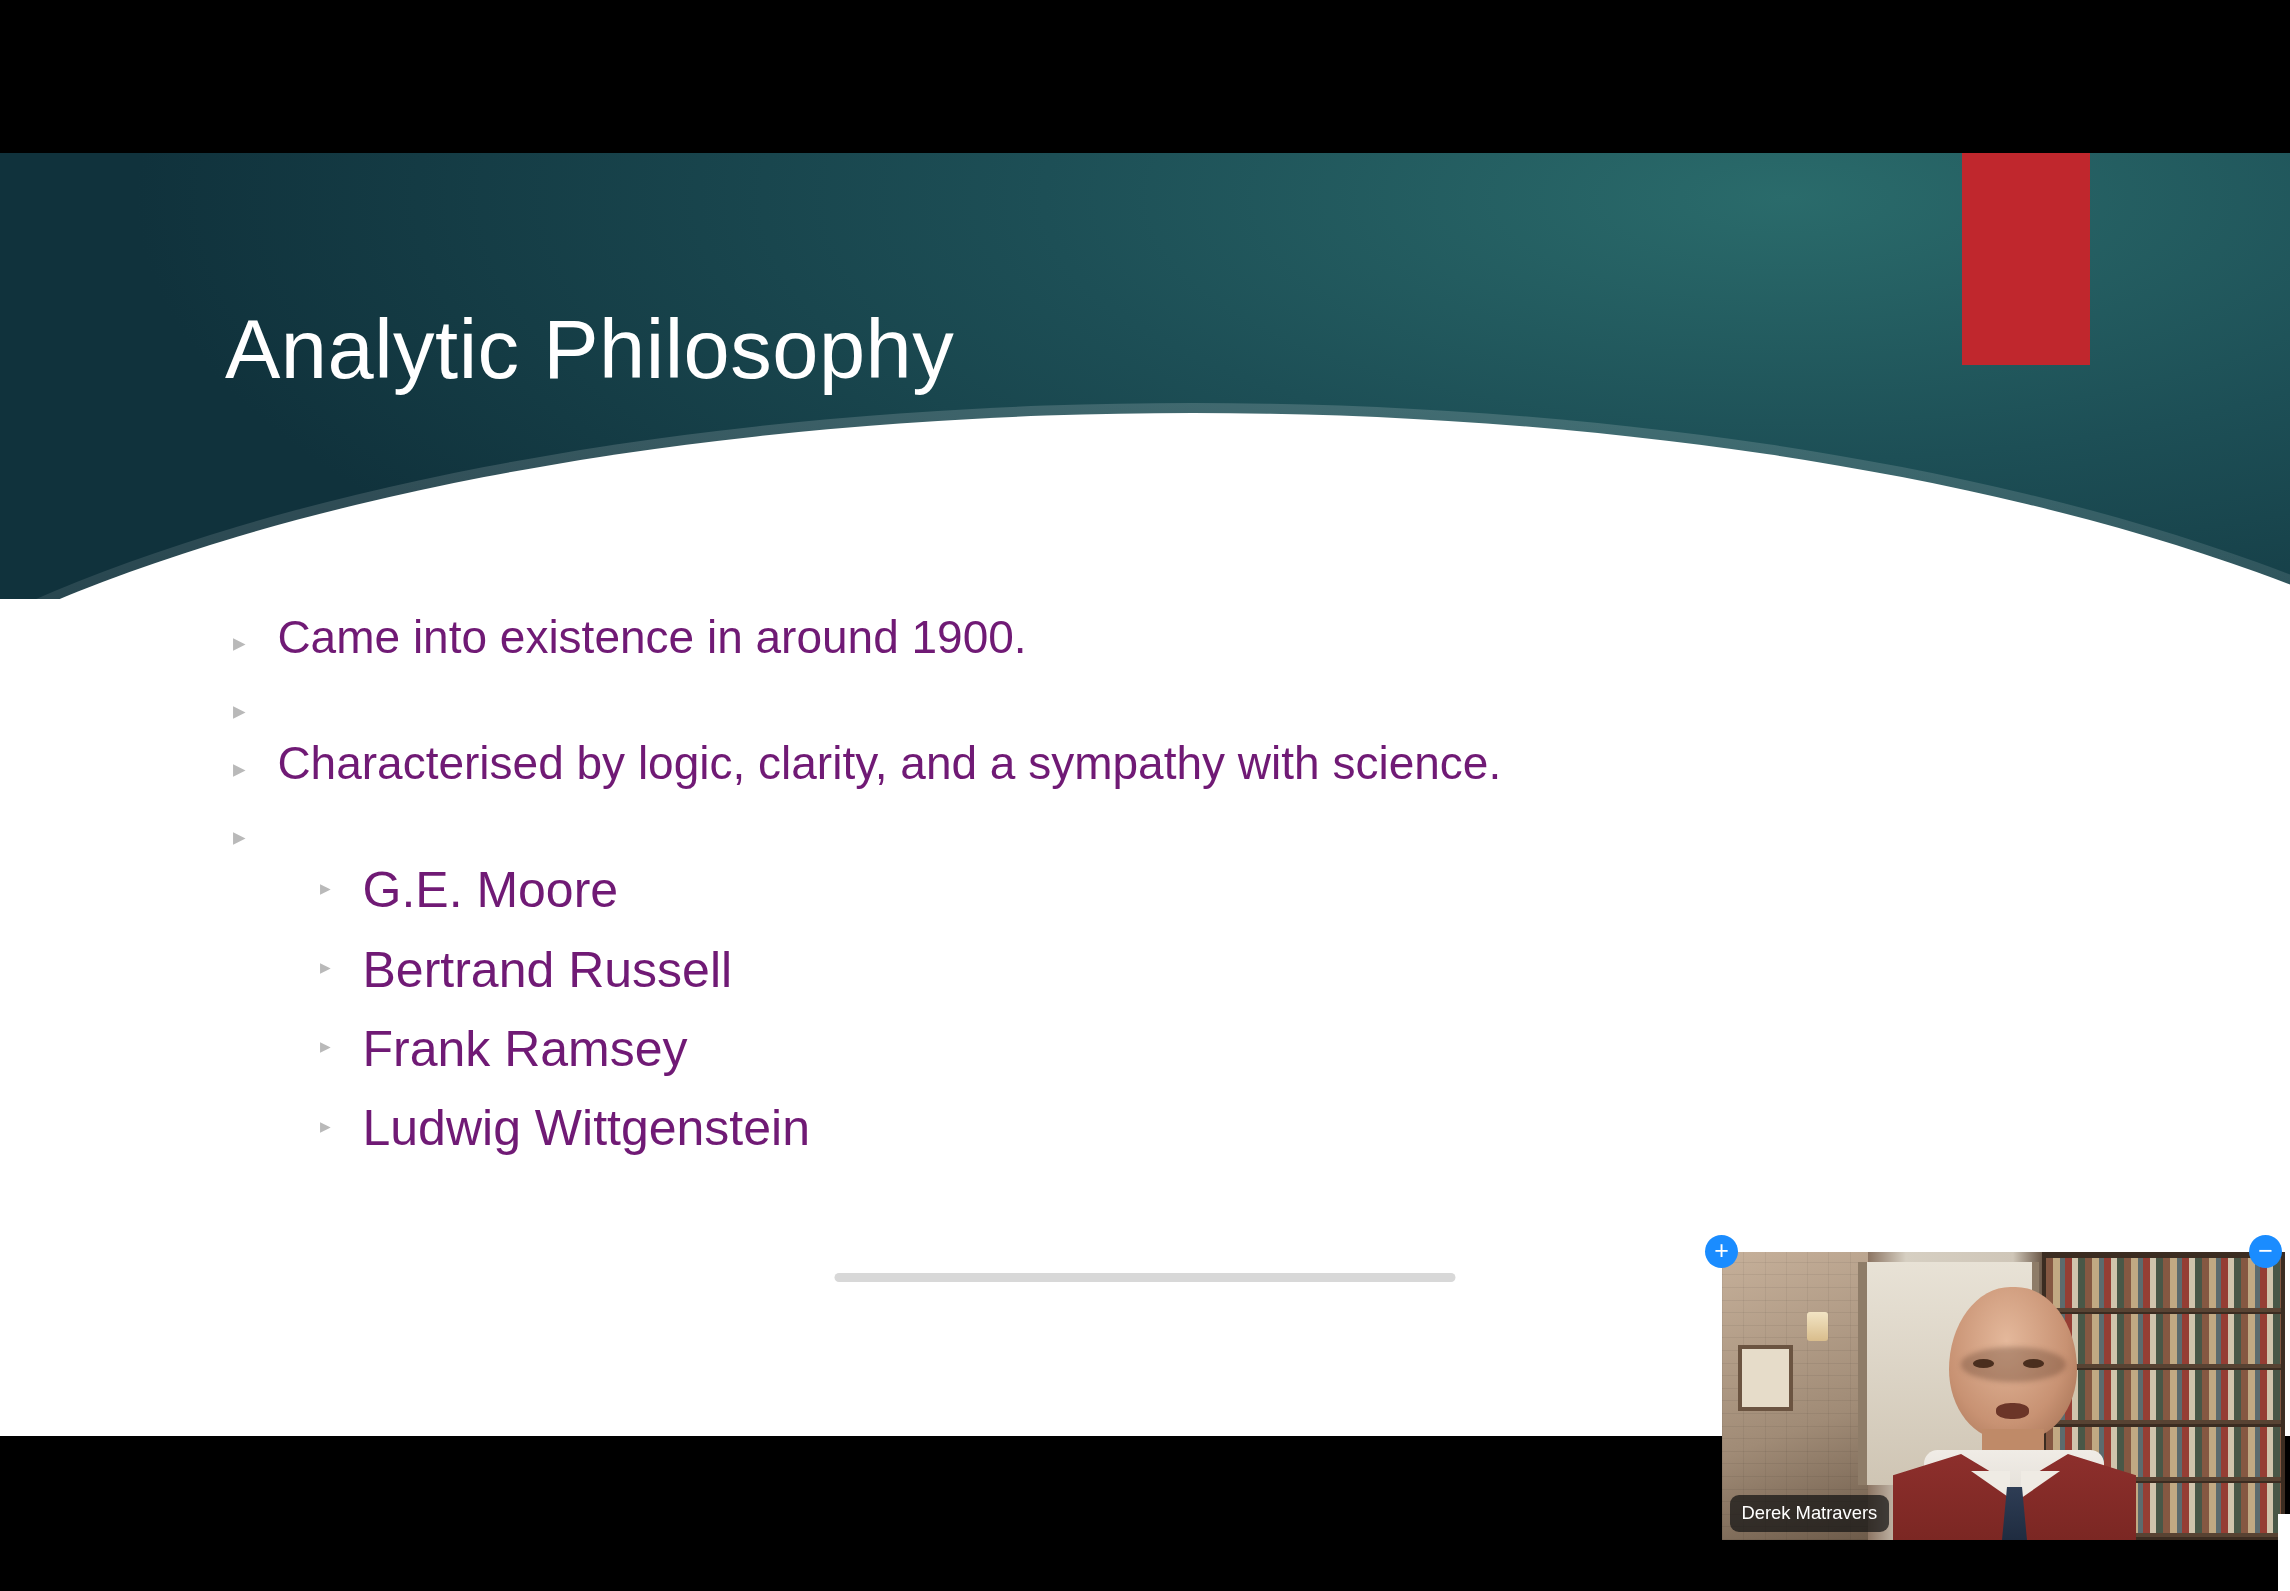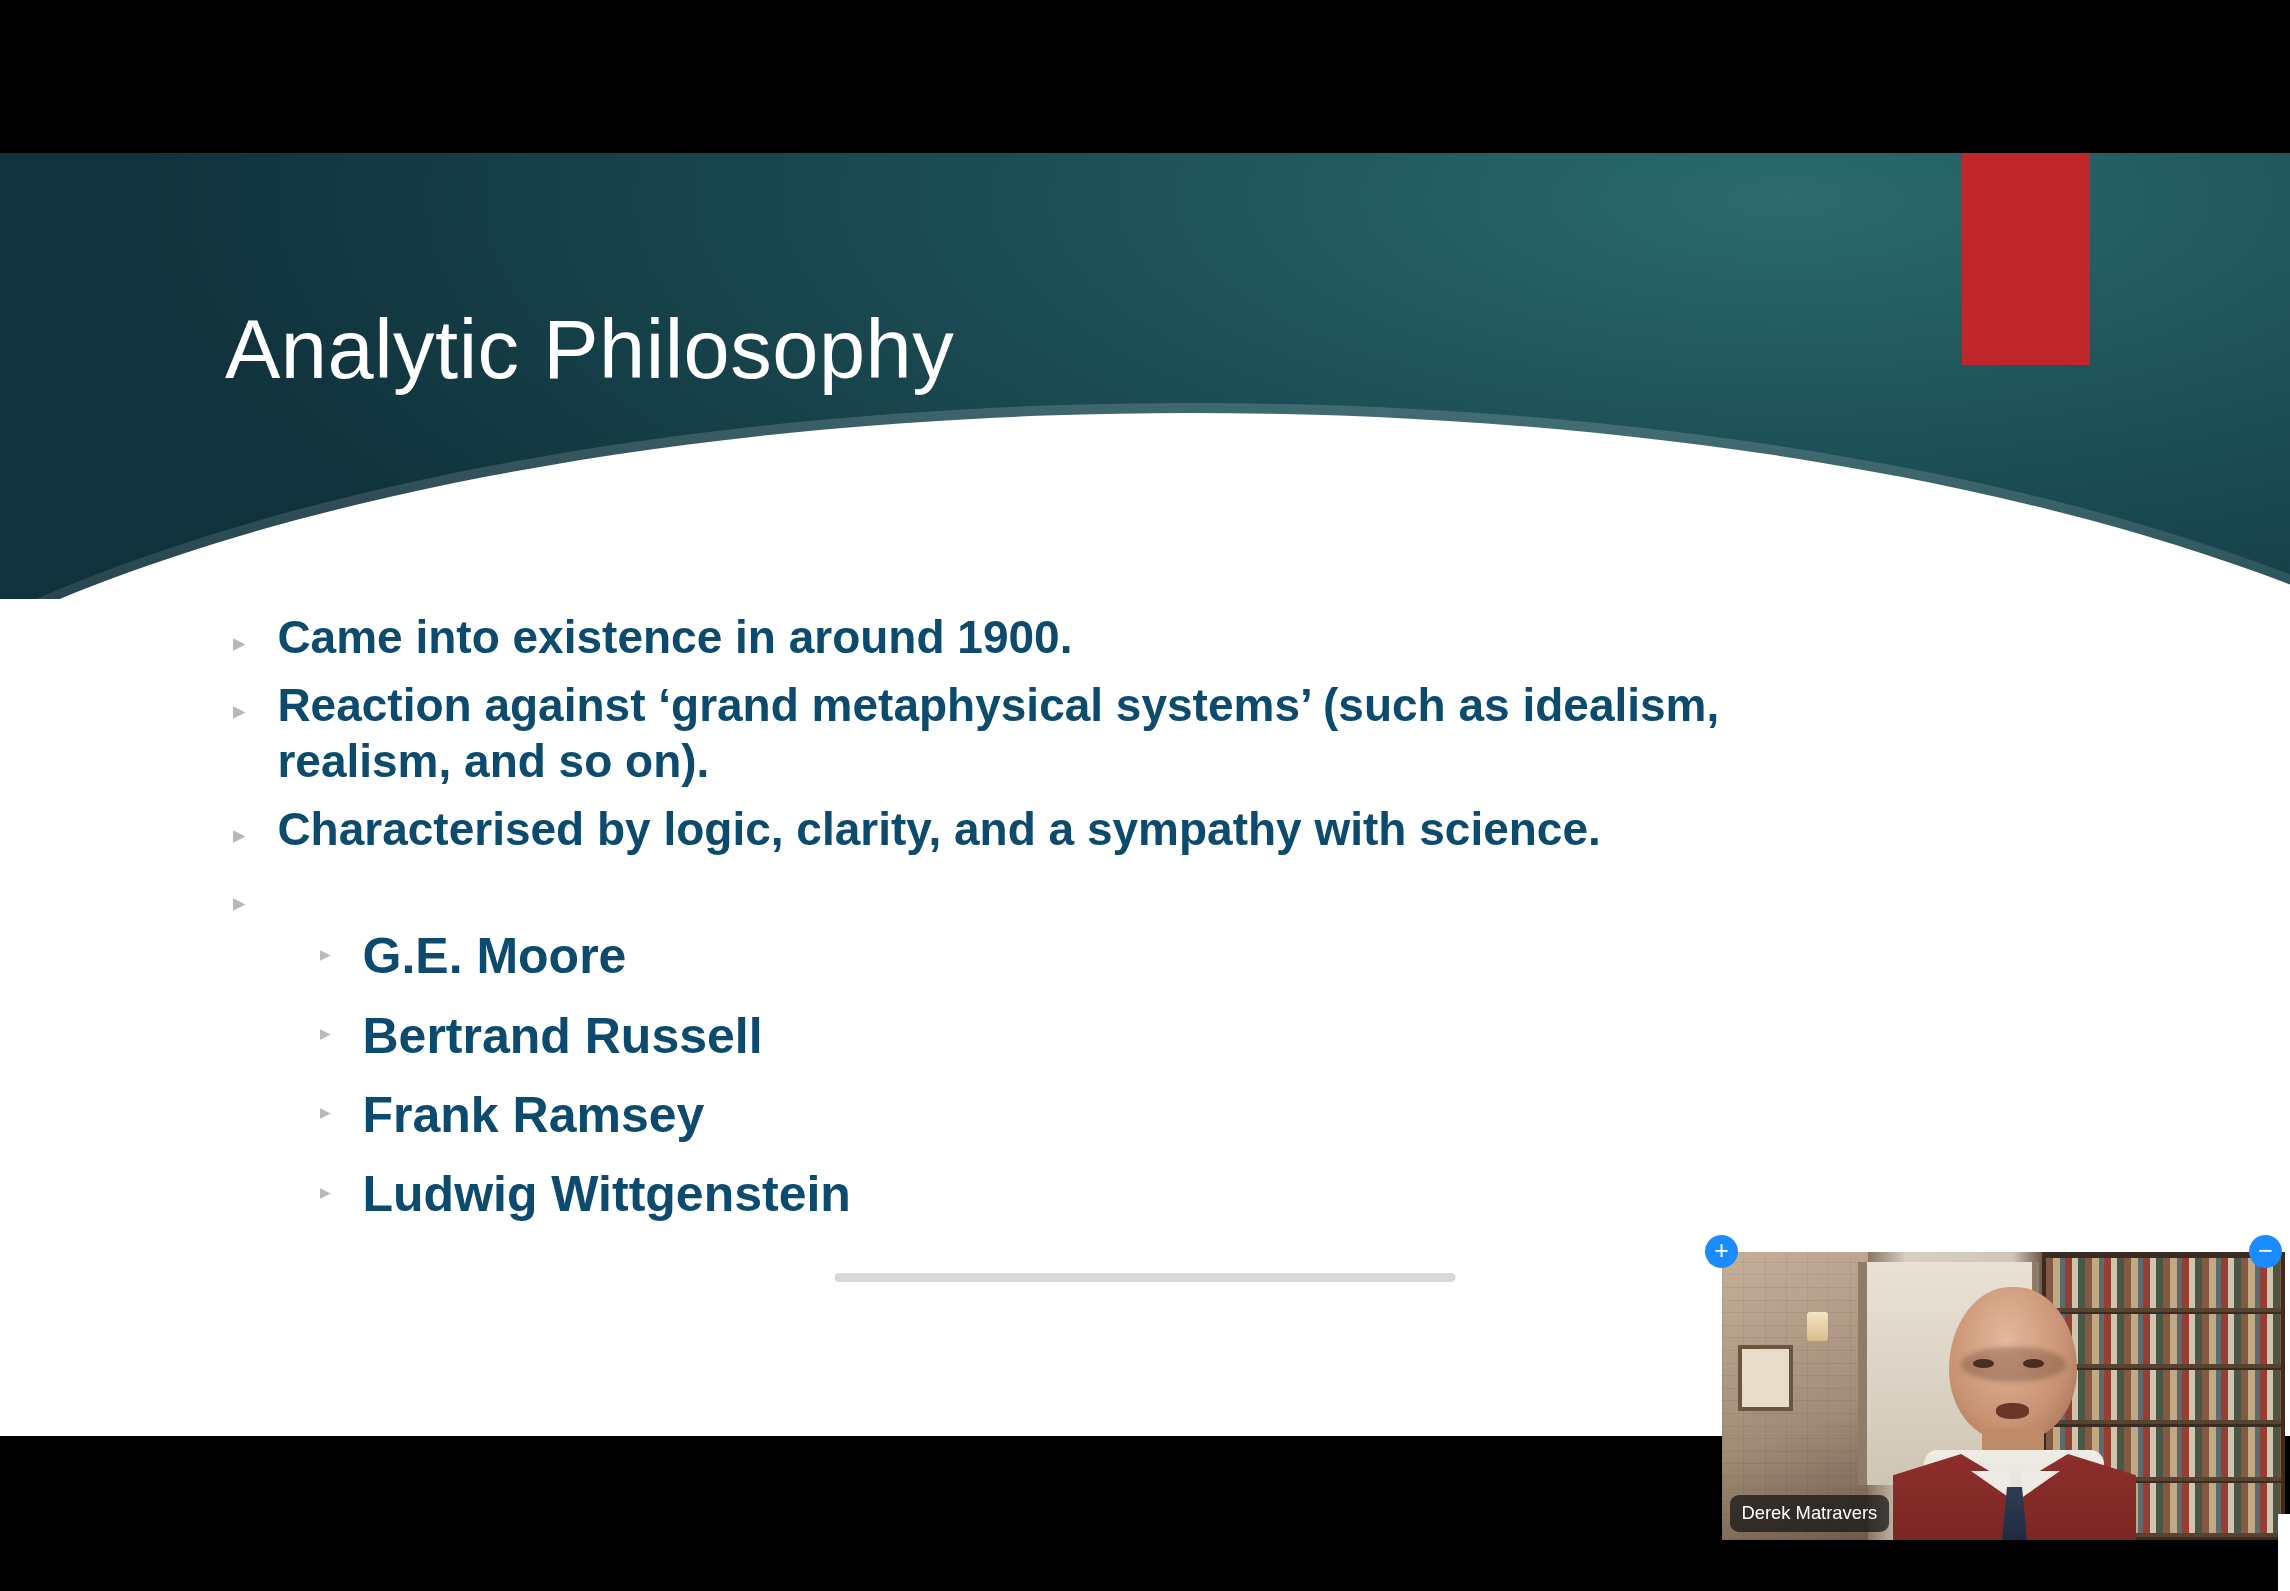--- a/index.html
+++ b/index.html
@@ -117,23 +117,23 @@
     color: #b9b9b9;
     font-size: 25px;
     line-height: 1;
   }
   .bullet-row.sub .bullet-marker {
     font-size: 21.3px;
     margin-top: 17.5px;
     margin-right: 17.5px;
   }
   .bullet-text {
-    color: #0c4a6e;
+    color: #701a75;
     font-size: 46px;
-    font-weight: 700;
+    font-weight: 400;
     line-height: 1.22;
     max-width: 1572px;
   }
   .bullet-row.sub .bullet-text {
     font-size: 50px;
     line-height: 1.2;
   }
 
   
   .video-tile {
@@ -342,21 +342,20 @@
 
     <div class="slide-body">
 
       <div class="bullet-row">
         <span class="bullet-marker">▸</span>
         <span class="bullet-text">Came into existence in around 1900.</span>
       </div>
 
       <div class="bullet-row">
         <span class="bullet-marker">▸</span>
-        <span class="bullet-text">Reaction against ‘grand metaphysical systems’ (such as idealism, realism, and so on).</span>
       </div>
 
       <div class="bullet-row">
         <span class="bullet-marker">▸</span>
         <span class="bullet-text">Characterised by logic, clarity, and a sympathy with science.</span>
       </div>
 
       <div class="bullet-row">
         <span class="bullet-marker">▸</span>
       </div>

